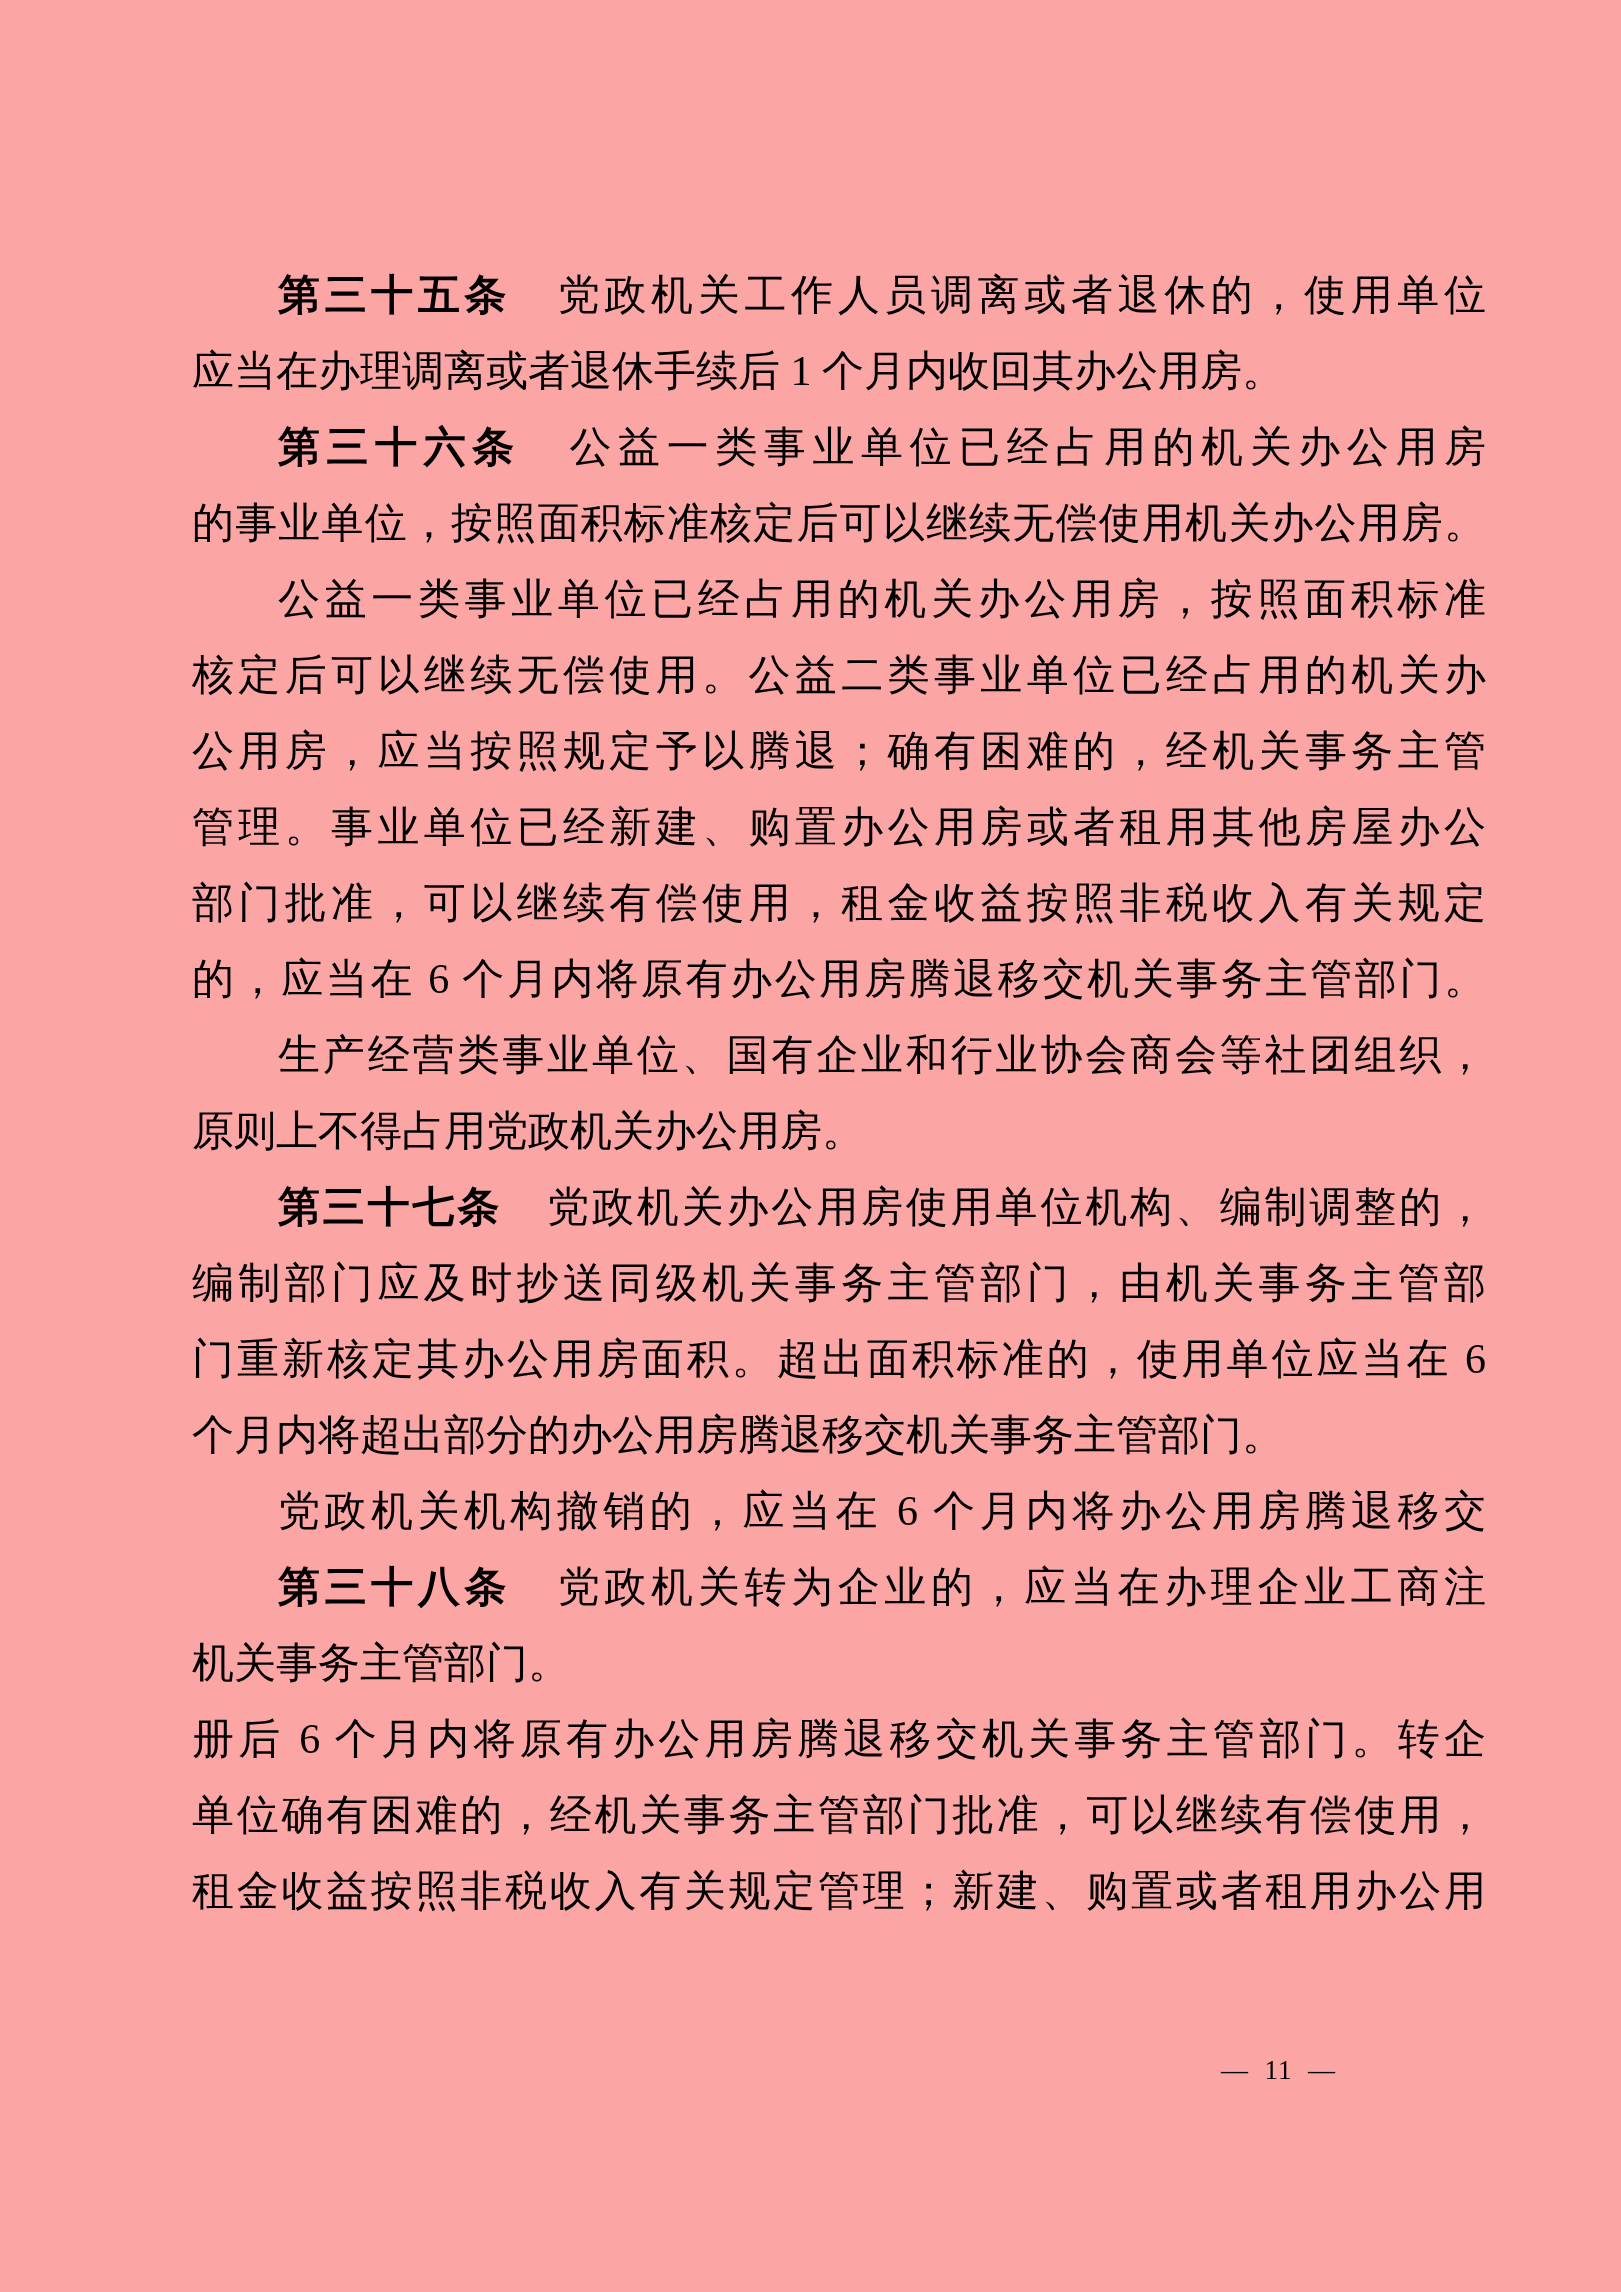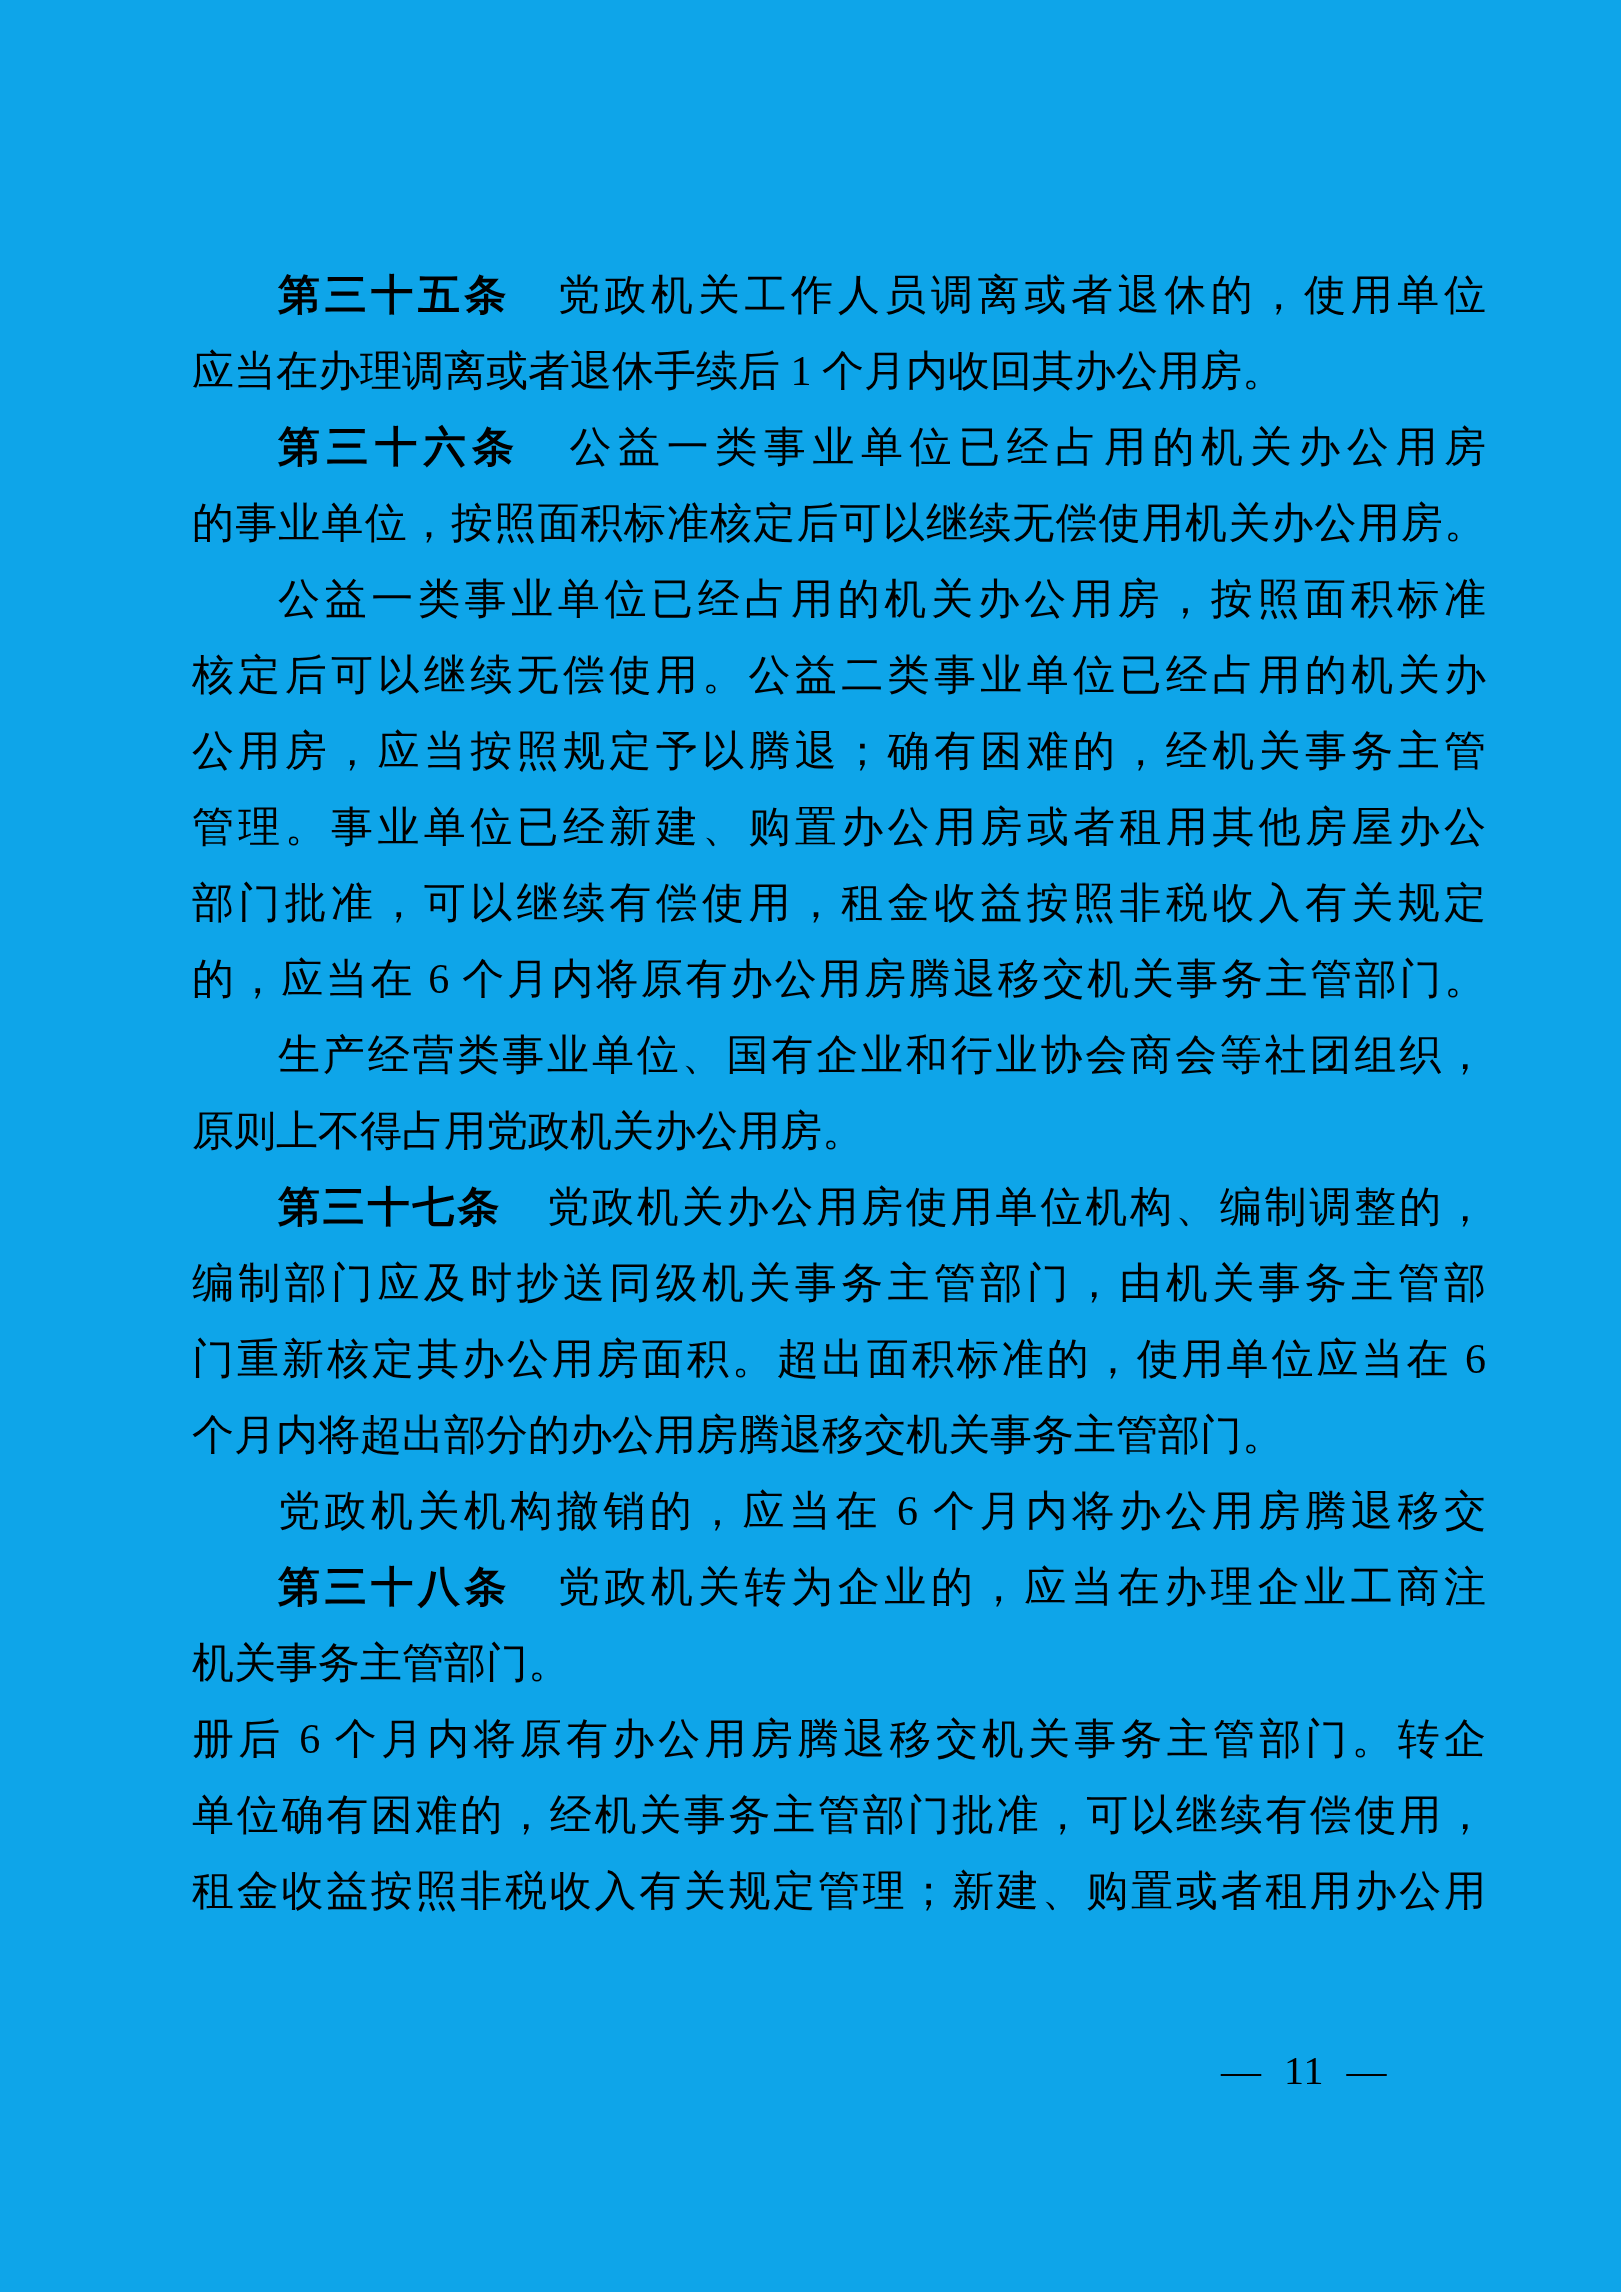--- a/index.html
+++ b/index.html
@@ -4,21 +4,21 @@
 <style>
   html, body {
     margin: 0;
     padding: 0;
     background: #ffffff;
   }
   .page {
     position: relative;
     width: 1621px;
     height: 2293px;
-    background: #0ea5e9;
+    background: #fca5a5;
     overflow: hidden;
     font-family: "Liberation Serif", "DejaVu Serif", serif;
     color: #000000;
   }
   .doc-body {
     position: absolute;
     left: 192px;
     top: 257px;
     width: 1294px;
   }
@@ -39,21 +39,21 @@
   .seg {
     font-weight: 400;
   }
   .seg.bold {
     font-weight: 700;
   }
   .footer {
     position: absolute;
     left: 1221px;
     top: 2041px;
-    font-size: 40px;
+    font-size: 27px;
     line-height: 59px;
     color: #000000;
     letter-spacing: 1px;
     white-space: pre;
   }
 </style>
 </head>
 <body>
 
 <div class="page">

